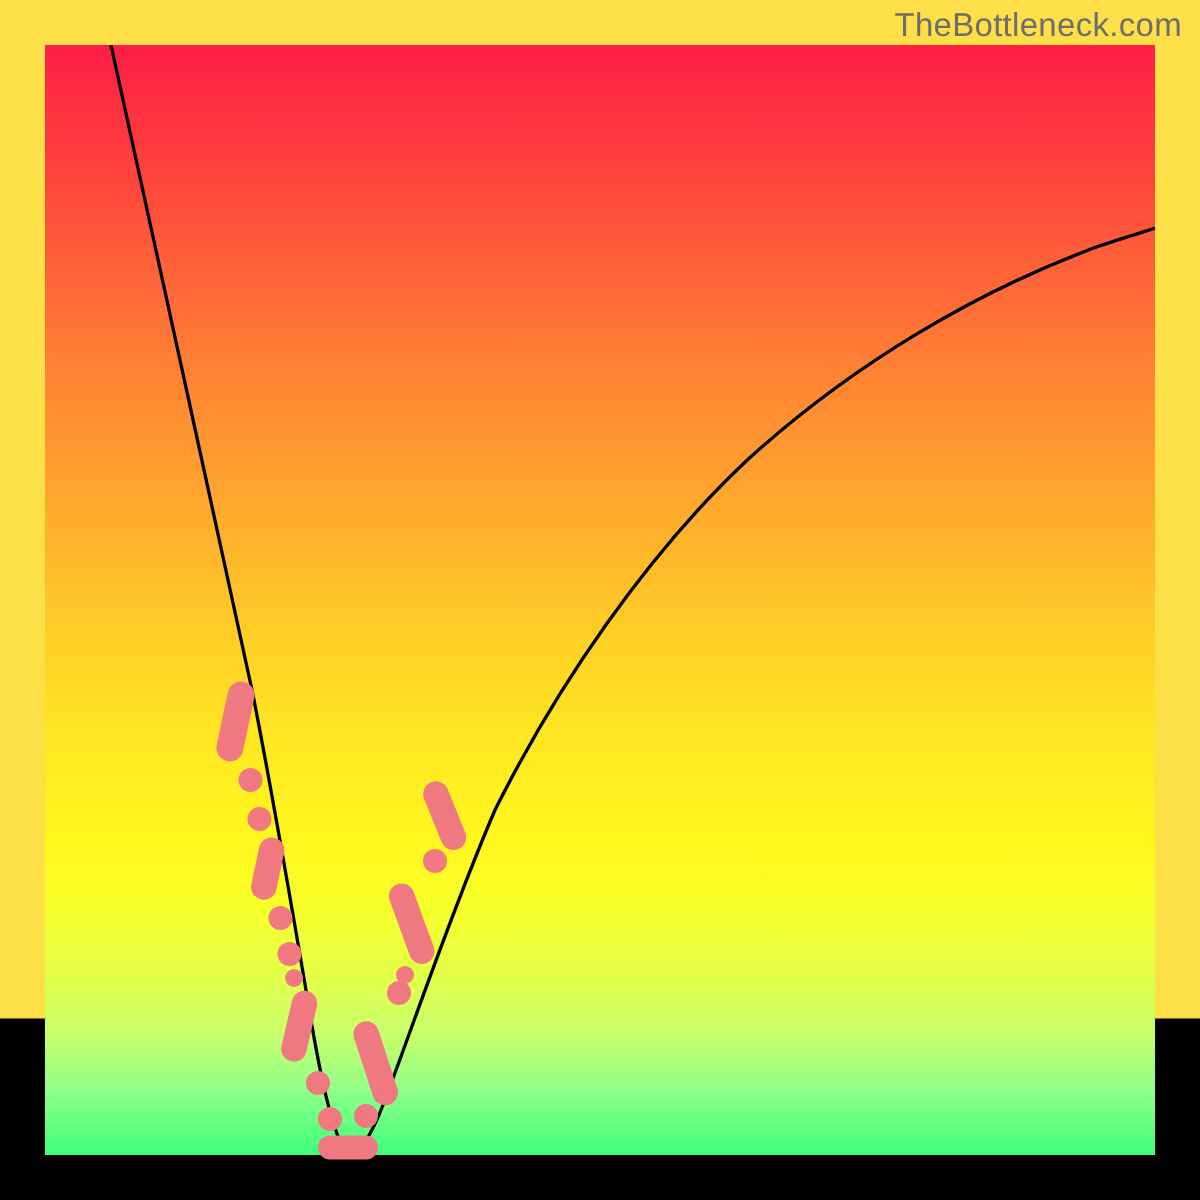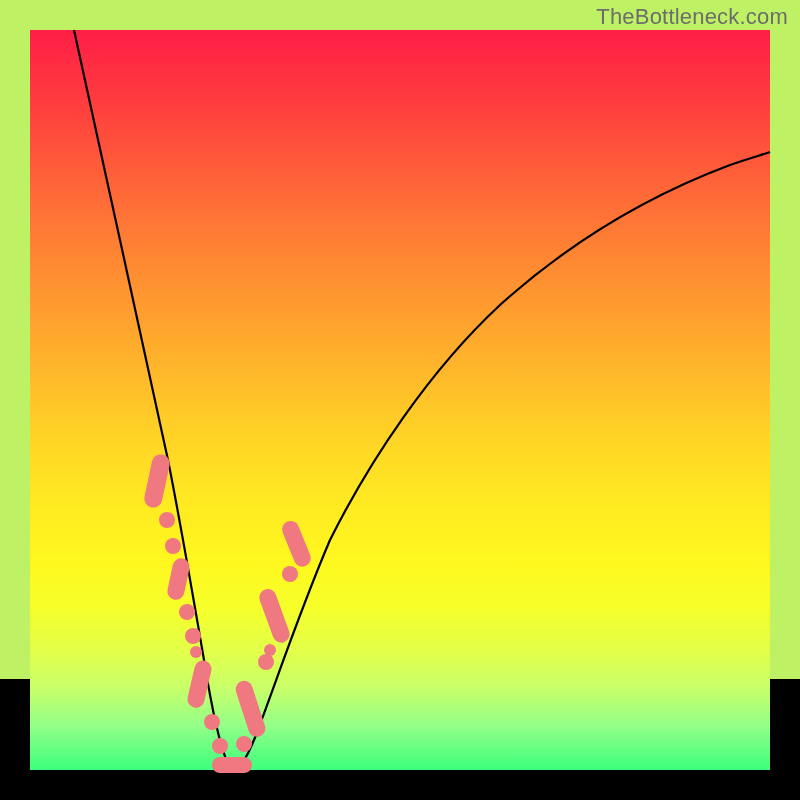--- a/index.html
+++ b/index.html
@@ -10,21 +10,21 @@
     background: #000;
     overflow: hidden;
     font-family: Arial, Helvetica, sans-serif;
   }
   .frame {
     position: absolute;
     left: 0;
     top: 0;
     width: 800px;
     height: 679px;
-    background: #bef264;
+    background: #fde047;
   }
   .plot {
     position: absolute;
     left: 30px;
     top: 30px;
     width: 740px;
     height: 740px;
     background: linear-gradient(
       to bottom,
       #ff1e46 0%,

